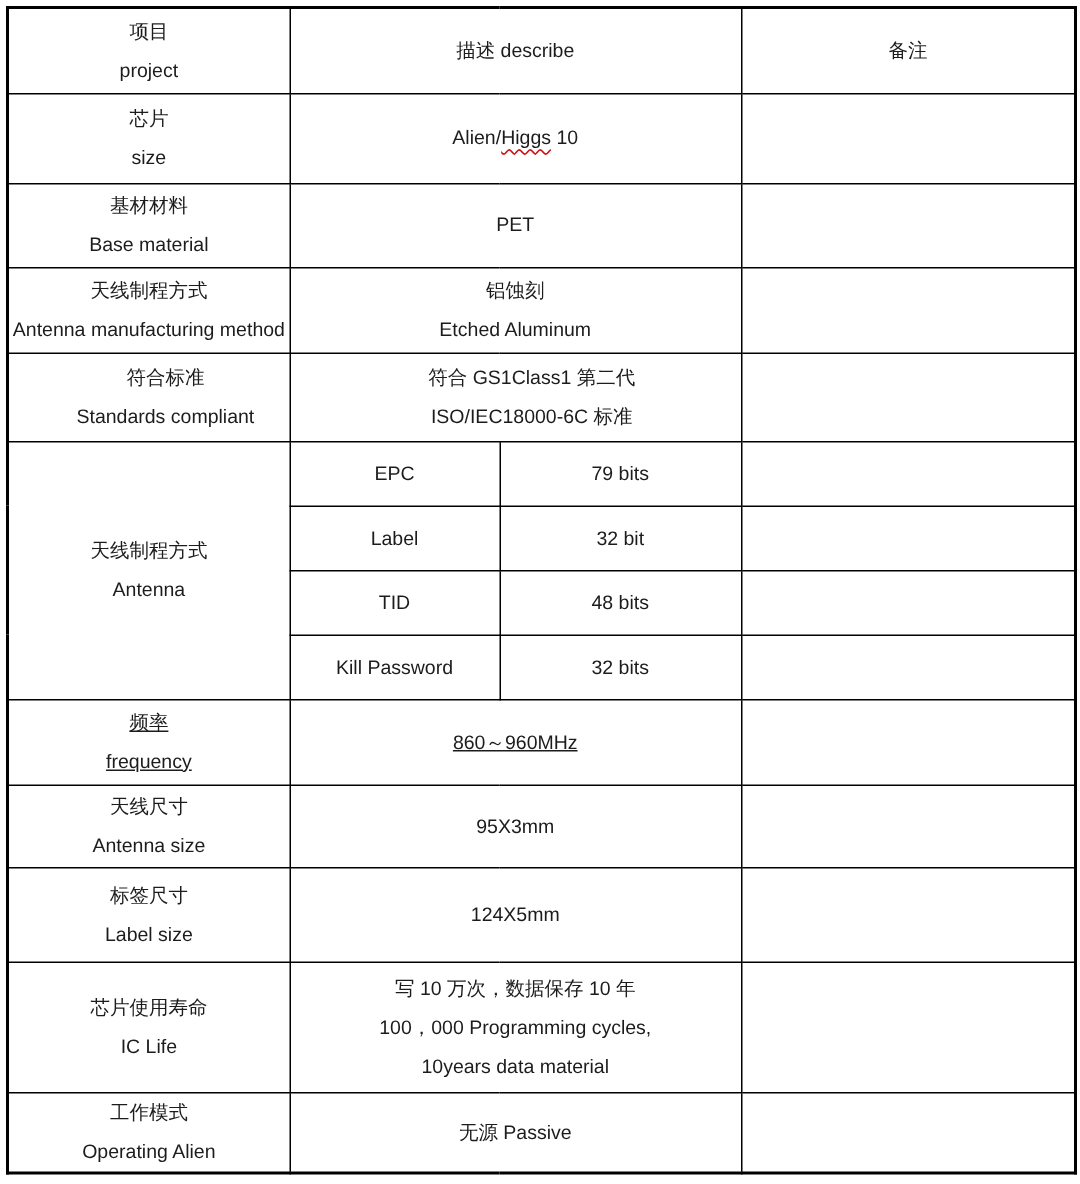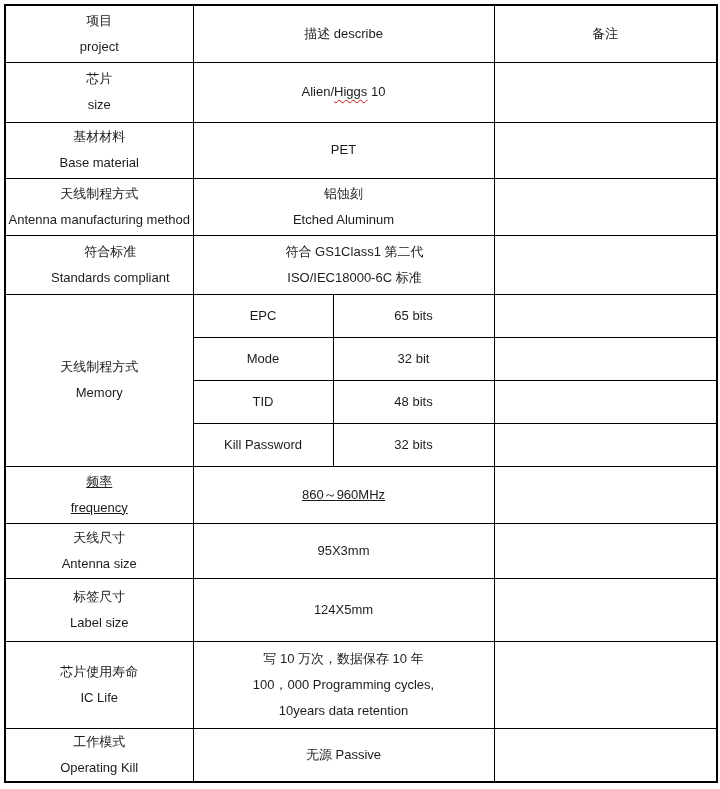--- a/index.html
+++ b/index.html
@@ -123,33 +123,33 @@
       <td colspan="2">
         <span class="line">符合 GS1Class1 第二代</span>
         <span class="line">ISO/IEC18000-6C 标准</span>
       </td>
       <td></td>
     </tr>
 
     <tr class="rh-mem">
       <td rowspan="4">
         <span class="line">天线制程方式</span>
-        <span class="line">Memory</span>
+        <span class="line">Antenna</span>
       </td>
       <td>
         <span>EPC</span>
       </td>
       <td>
-        <span>65 bits</span>
-      </td>
-      <td></td>
-    </tr>
-    <tr class="rh-mem">
-      <td>
-        <span>Mode</span>
+        <span>79 bits</span>
+      </td>
+      <td></td>
+    </tr>
+    <tr class="rh-mem">
+      <td>
+        <span>Label</span>
       </td>
       <td>
         <span>32 bit</span>
       </td>
       <td></td>
     </tr>
     <tr class="rh-mem">
       <td>
         <span>TID</span>
       </td>
@@ -202,29 +202,29 @@
     </tr>
 
     <tr class="rh-iclife">
       <td>
         <span class="line">芯片使用寿命</span>
         <span class="line">IC Life</span>
       </td>
       <td colspan="2">
         <span class="line">写 10 万次，数据保存 10 年</span>
         <span class="line">100，000 Programming cycles,</span>
-        <span class="line">10years data retention</span>
+        <span class="line">10years data material</span>
       </td>
       <td></td>
     </tr>
 
     <tr class="rh-opmode">
       <td>
         <span class="line">工作模式</span>
-        <span class="line">Operating Kill</span>
+        <span class="line">Operating Alien</span>
       </td>
       <td colspan="2">
         <span>无源 Passive</span>
       </td>
       <td></td>
     </tr>
   </tbody>
     </table>
 </div>
 

